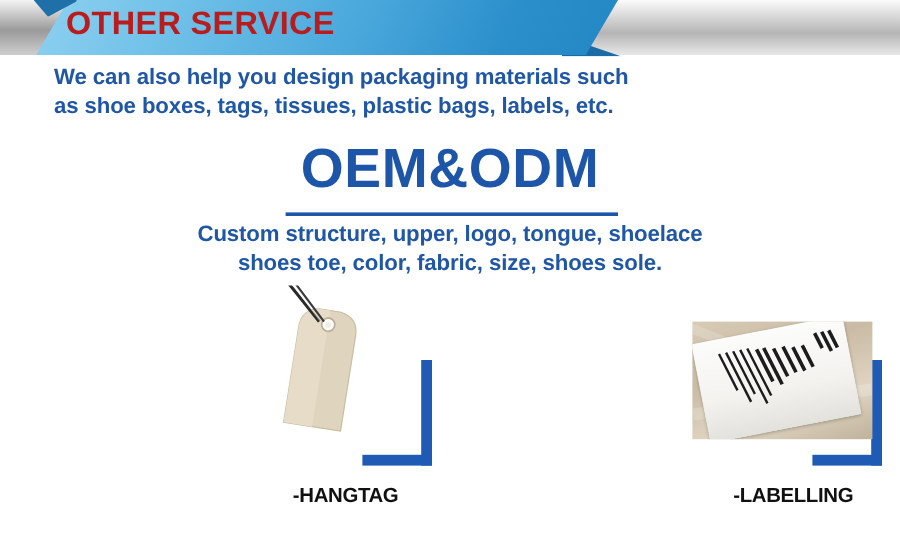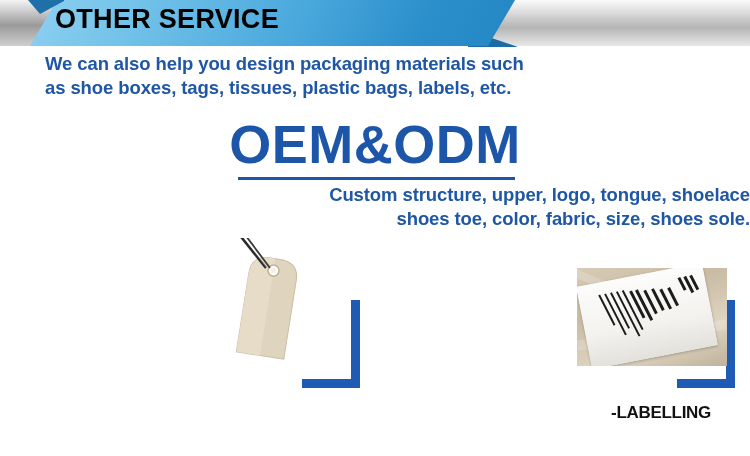--- a/index.html
+++ b/index.html
@@ -77,21 +77,21 @@
     background: linear-gradient(115deg, #8ed0f0 0%, #72c2e9 22%, #4aa8dc 55%, #2b8fcb 80%, #2387c4 100%);
     clip-path: polygon(27px 0, 485px 0, 458px 46px, 0 46px);
     z-index: 3;
   }
   .banner-title {
     position: absolute;
     left: 55px;
     top: 4px;
     font-size: 27px;
     font-weight: bold;
-    color: #000000;
+    color: #b91c1c;
     letter-spacing: 0.3px;
     z-index: 5;
     white-space: nowrap;
     font-family: "Liberation Sans", sans-serif;
   }
 
   
   .intro-text {
     position: absolute;
     left: 45px;
@@ -104,40 +104,40 @@
     letter-spacing: -0.1px;
   }
 
   
   .oem-heading {
     position: absolute;
     left: 0;
     top: 117px;
     width: 750px;
     text-align: center;
-    font-size: 54px;
+    font-size: 46px;
     font-weight: bold;
     color: #1d56a8;
     letter-spacing: 0.5px;
     line-height: 1;
   }
   .oem-rule {
     position: absolute;
     left: 238px;
     top: 177px;
     width: 277px;
     height: 3px;
     background: #1d56a8;
   }
   .oem-sub {
     position: absolute;
     left: 0;
     top: 183px;
     width: 750px;
-    text-align: right;
+    text-align: center;
     font-size: 18.5px;
     font-weight: bold;
     line-height: 1.3;
     color: #1f56a5;
     letter-spacing: -0.1px;
   }
 
   
   .product {
     position: absolute;
@@ -362,20 +362,21 @@
           <path d="M42 38 Q42 22 58 20 L74 20 Q90 22 90 38 L90 118 L42 118 Z" fill="#dfd4bd" stroke="#c9bda3" stroke-width="1"></path>
           <path d="M42 38 Q42 22 58 20 L66 20 L66 118 L42 118 Z" fill="#e6dcc7"></path>
           <circle cx="66" cy="32" r="5.5" fill="#ffffff" stroke="#b9ad93" stroke-width="1.4"></circle>
           <circle cx="66" cy="32" r="2.6" fill="#f4efe3"></circle>
         </g>
         <path d="M66 30 L34 -10" stroke="#2a2a2a" stroke-width="2.6" fill="none"></path>
         <path d="M70 30 L40 -10" stroke="#3a3a3a" stroke-width="1.8" fill="none"></path>
         <path d="M67 30 L37 -10" stroke="#ffffff" stroke-width="0.7" fill="none" opacity="0.55"></path>
       </svg>
     </div>
+    <div class="product-caption">-HANGTAG</div>
   </div>
 
 
   <div class="product p3">
     <div class="bracket">
       <div class="vbar"></div>
       <div class="hbar"></div>
     </div>
     <div class="label-photo">
       <div class="fabric-fold" style="left:0;top:62px;width:150px;height:10px;transform:rotate(-8deg);"></div>

